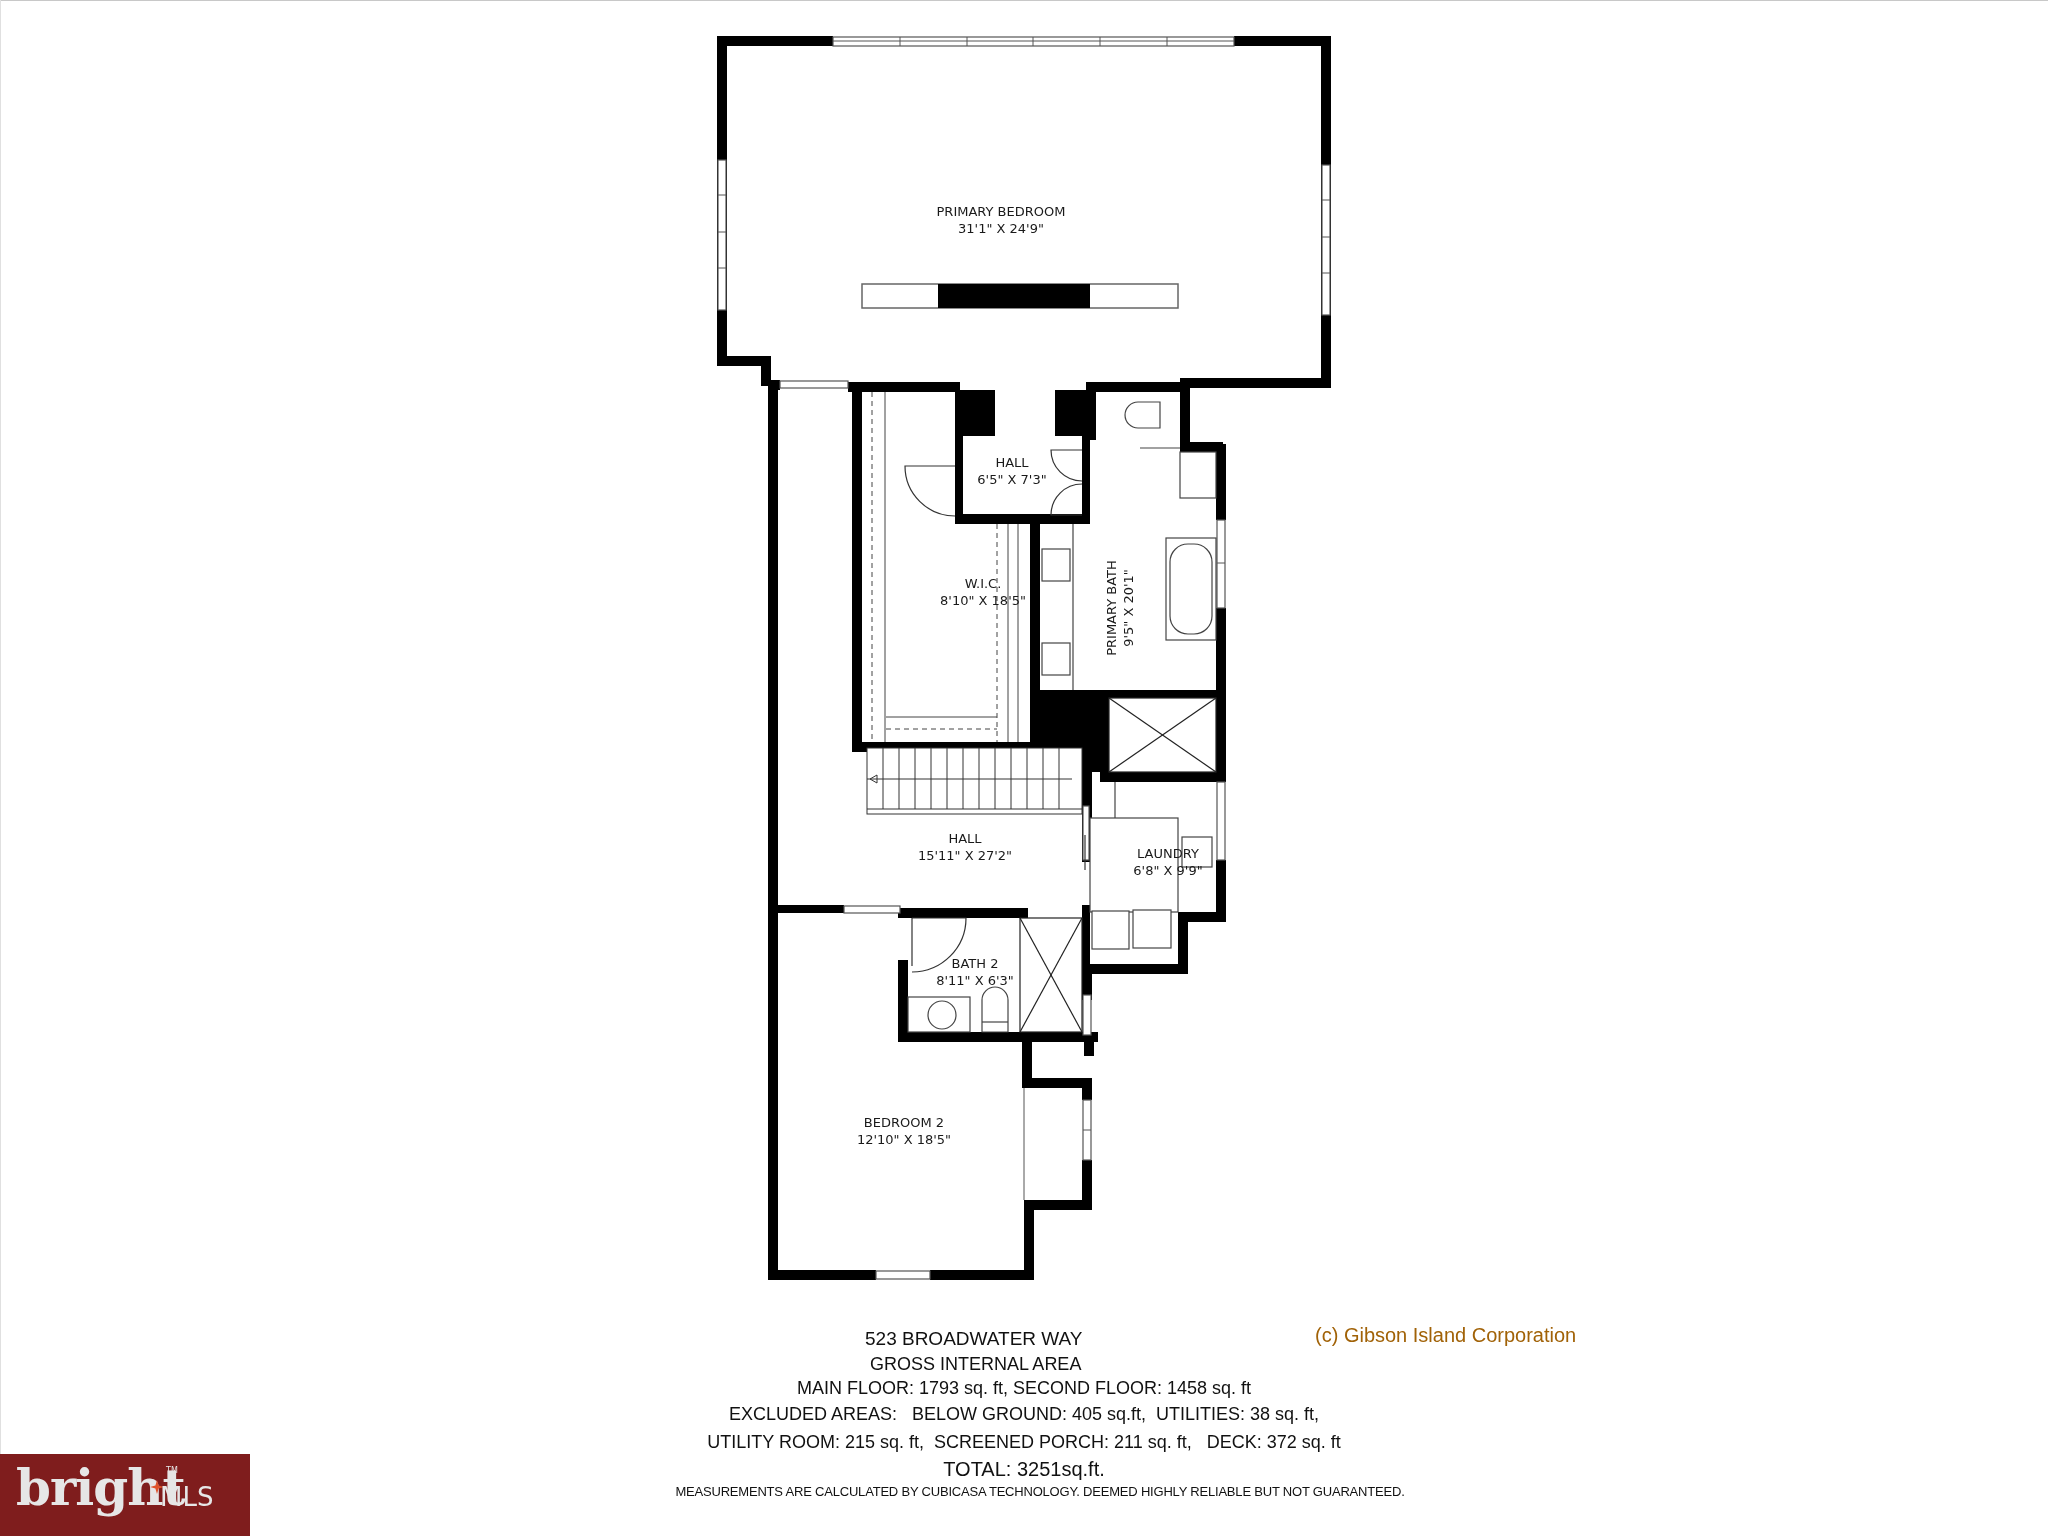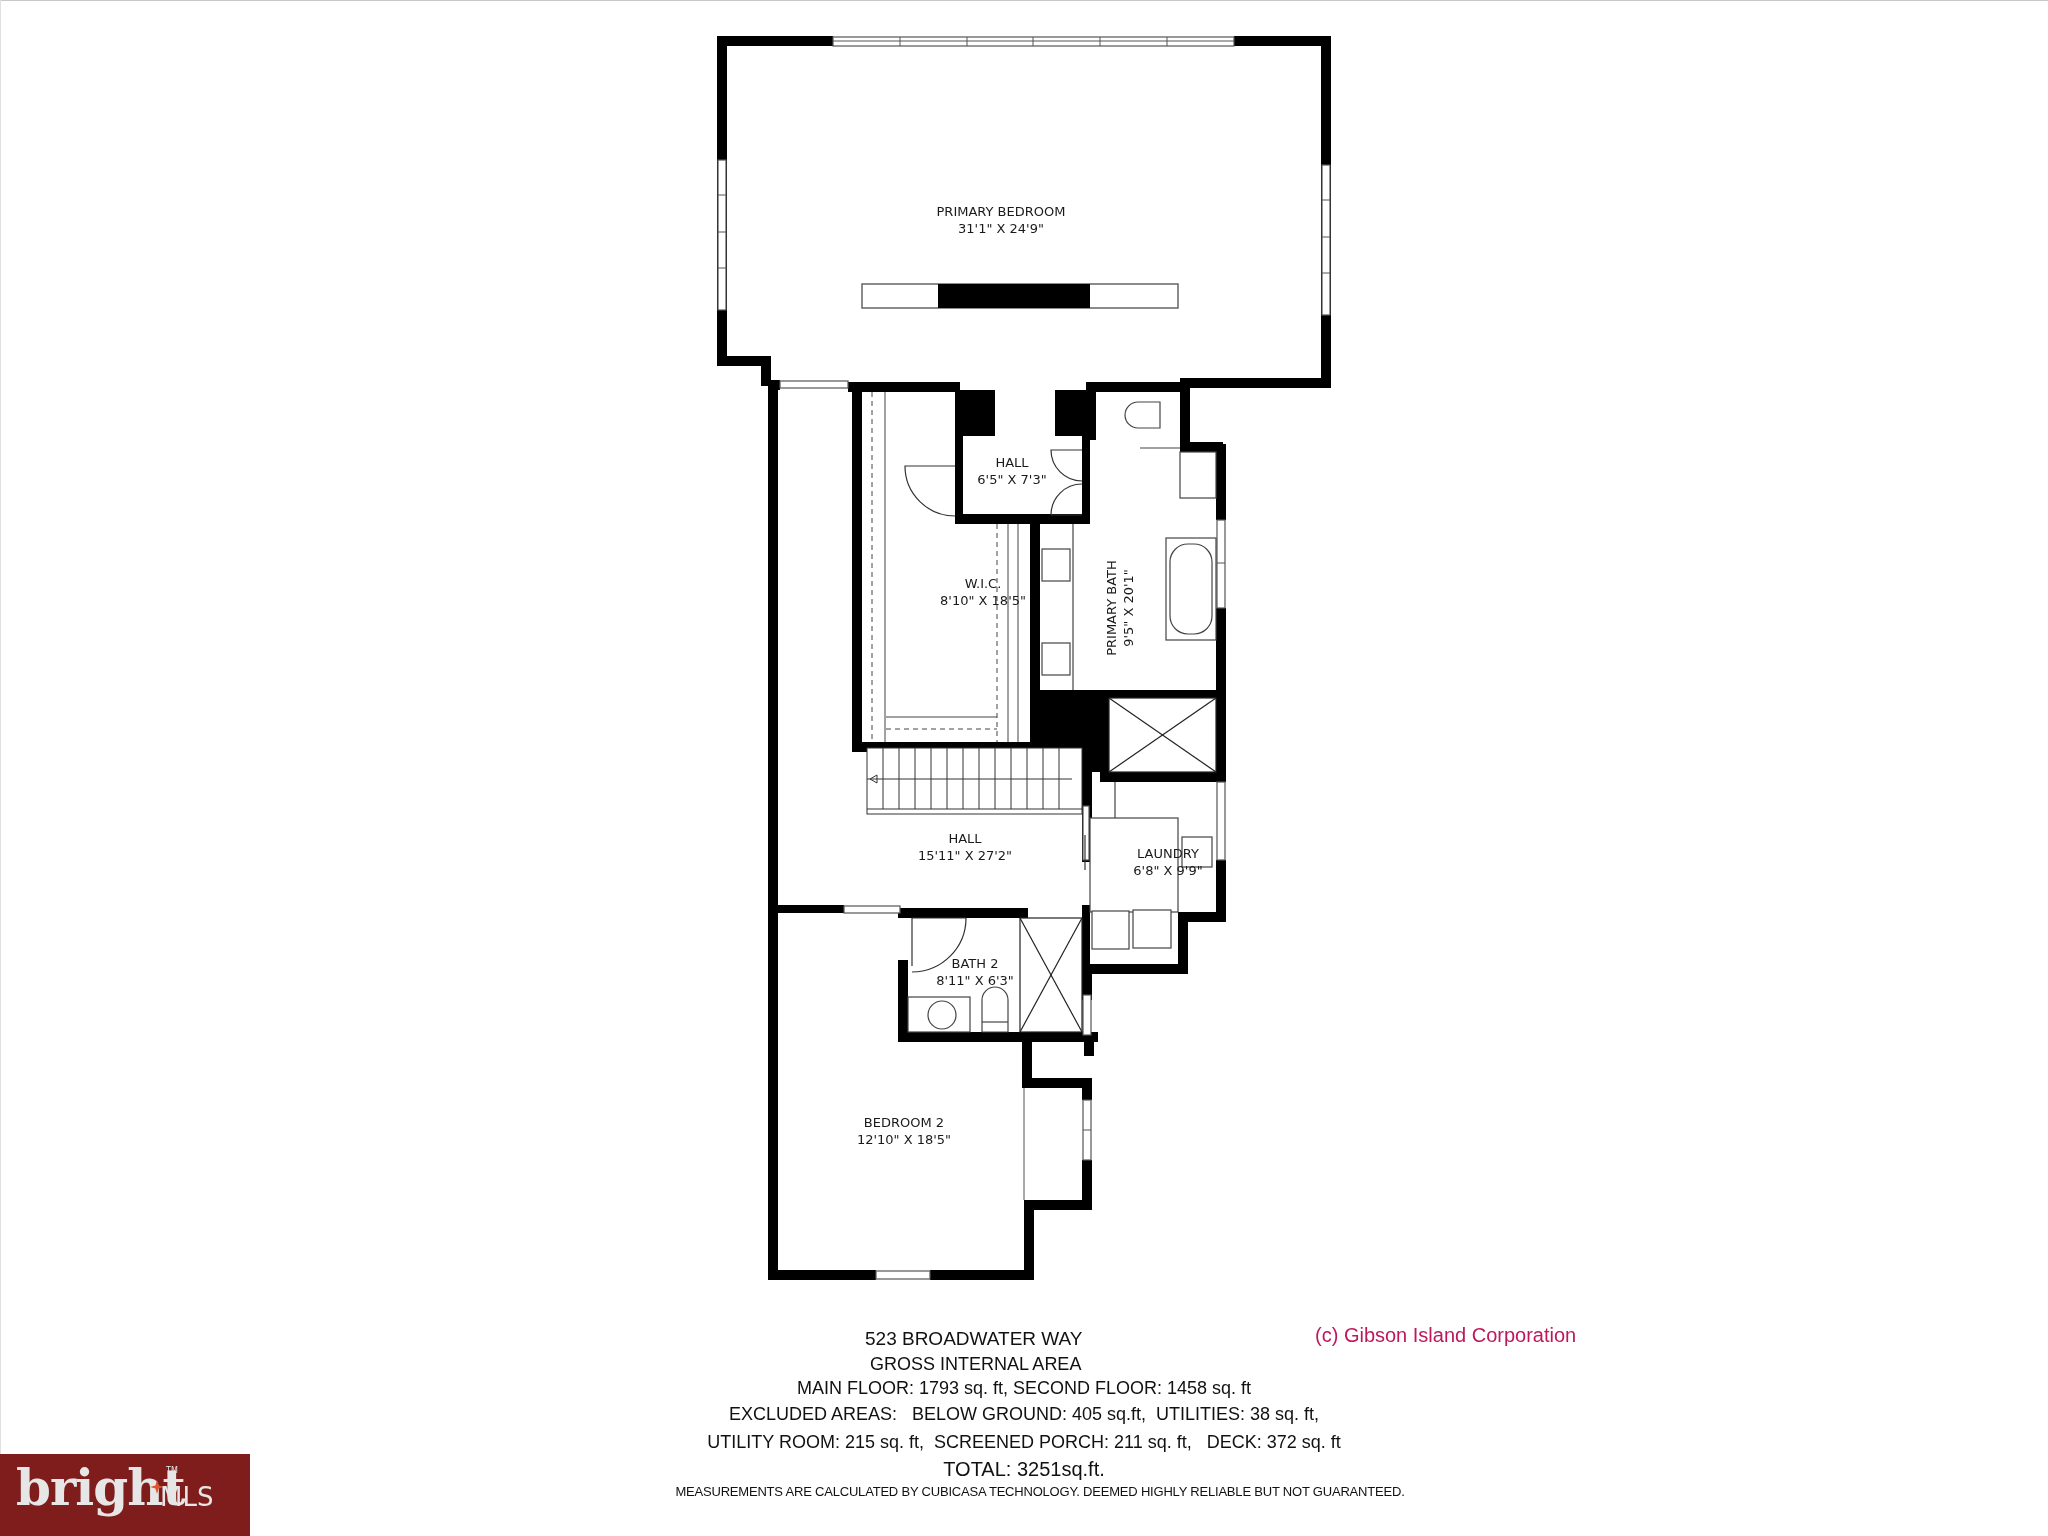--- a/index.html
+++ b/index.html
@@ -10,21 +10,21 @@
   .room-label { position: absolute; text-align: center; color: #1a1a1a; font-family: "DejaVu Sans", sans-serif; font-size: 13px; line-height: 17px; white-space: nowrap; transform: translateX(-50%); }
   .room-label.rot { transform: translate(-50%, -50%) rotate(-90deg); }
   .footer-line { position: absolute; left: 0; width: 2048px; text-align: center; color: #111; font-family: "Liberation Sans", sans-serif; white-space: pre; }
   .f-address { top: 1328px; font-size: 19px; left: 865px; width: auto; text-align: left; }
   .f-gia { top: 1354px; font-size: 18px; left: 870px; width: auto; text-align: left; }
   .f-main { top: 1378px; font-size: 18px; left: 0; }
   .f-excl { top: 1404px; font-size: 18px; left: 0; }
   .f-util { top: 1432px; font-size: 18px; left: 0; }
   .f-total { top: 1458px; font-size: 20px; left: 0; }
   .f-disc { top: 1484px; font-size: 13px; left: 0; letter-spacing: -0.2px; padding-left: 16px; }
-  .copyright { position: absolute; left: 1315px; top: 1324px; font-size: 20px; color: #be185d; font-family: "Liberation Sans", sans-serif; }
+  .copyright { position: absolute; left: 1315px; top: 1324px; font-size: 20px; color: #a16207; font-family: "Liberation Sans", sans-serif; }
   .logo { position: absolute; left: 0; top: 1454px; width: 250px; height: 82px; background: #7f1d1d; }
   .logo-bright { position: absolute; left: 16px; top: 4px; font-family: "DejaVu Serif", serif; font-size: 50px; color: #e6e6e6; font-weight: bold; letter-spacing: -1px; }
   .logo-mls { position: absolute; left: 160px; top: 28px; font-family: "DejaVu Sans", sans-serif; font-size: 26px; color: #e6e6e6; }
   .logo-tm { position: absolute; left: 166px; top: 12px; font-family: "DejaVu Sans", sans-serif; font-size: 8px; color: #e6e6e6; }
   .logo-star { position: absolute; left: 150px; top: 26px; width: 14px; height: 14px; }
 </style>
 </head>
 <body>
 
 <div class="topline"></div>

